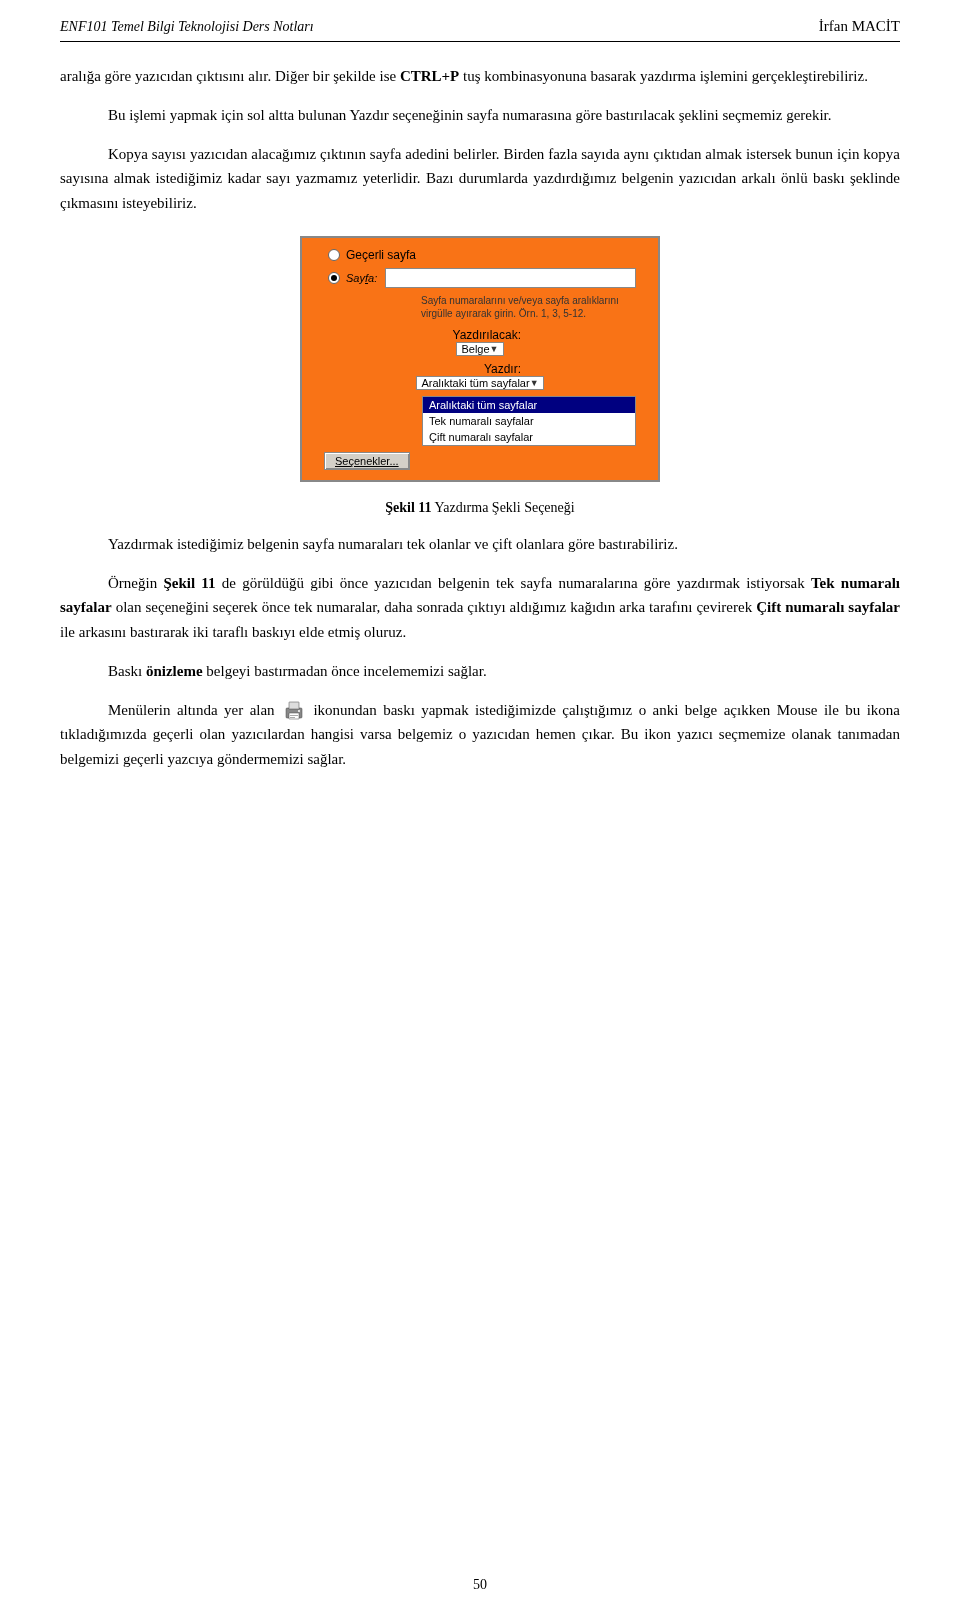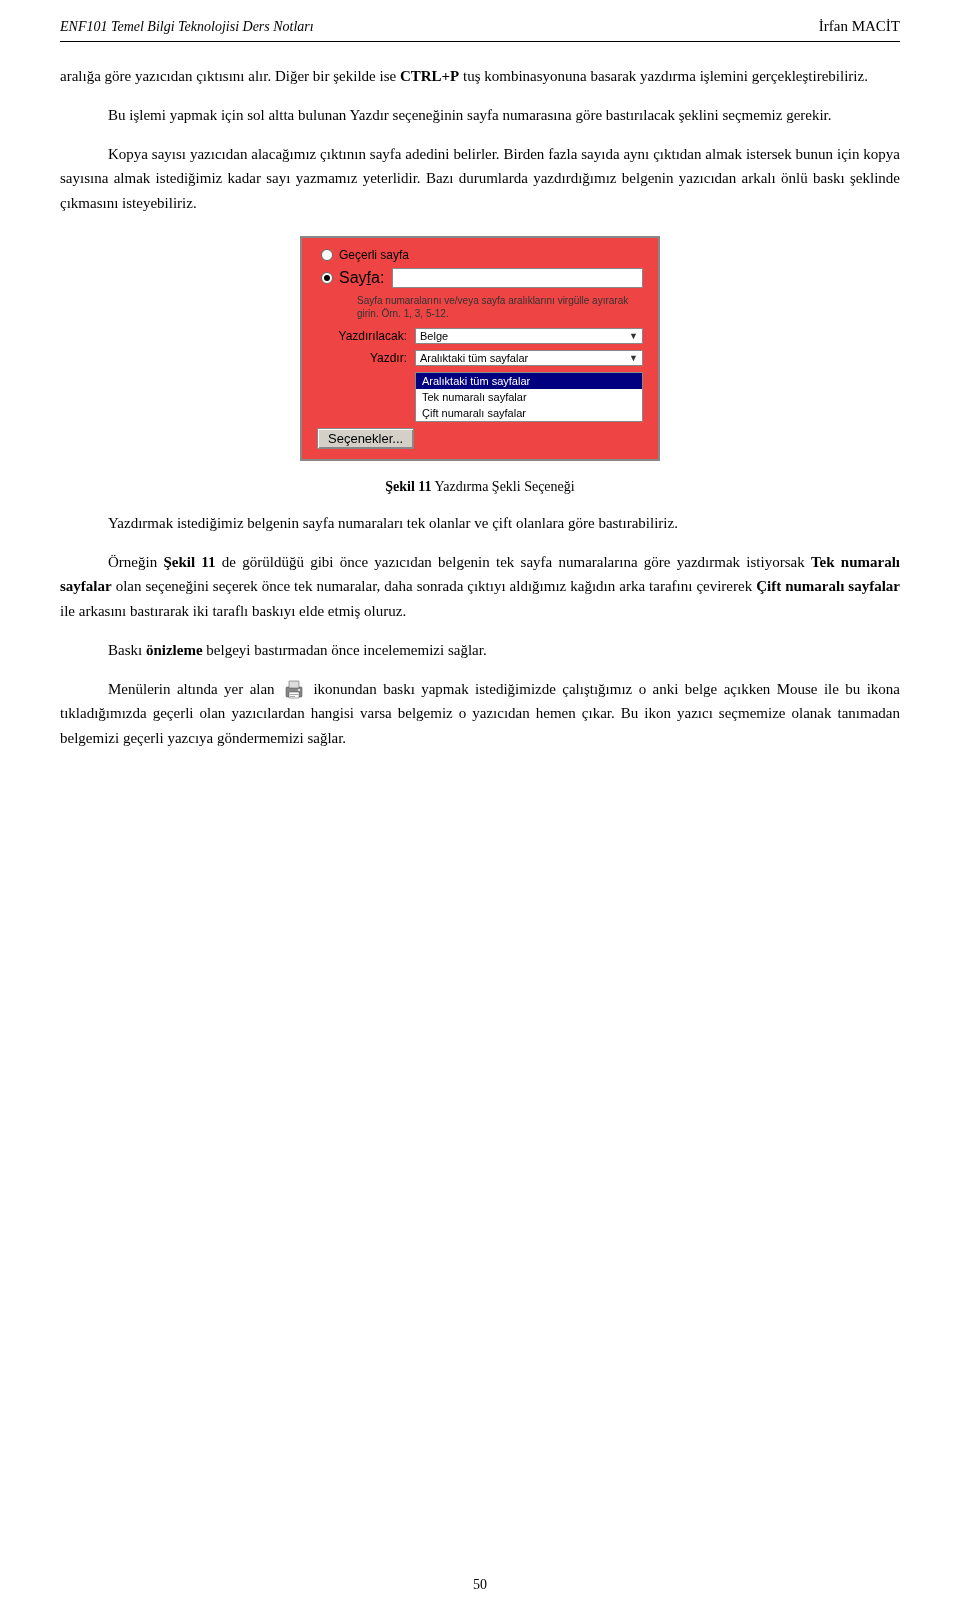--- a/index.html
+++ b/index.html
@@ -64,45 +64,46 @@
     .dialog-box {
       width: 360px;
       border: 2px solid #888;
       background: #f0f0f0;
       padding: 0;
       font-family: Arial, sans-serif;
       font-size: 12px;
     }
 
     .dialog-content {
-      padding: 10px 15px;
-      background: #ef4444;
+      padding: 10px 22px;
+      background: #f97316;
     }
 
     .dialog-input {
       flex: 1;
       border: 1px solid #888;
       background: #fff;
       height: 20px;
       padding: 1px 3px;
       font-size: 11px;
     }
 
     .dialog-hint {
       font-size: 10px;
       color: #333;
-      margin-left: 40px;
+      margin-left: 97px;
       margin-bottom: 8px;
       line-height: 1.3;
     }
 
     .dialog-select-row {
       display: flex;
       align-items: center;
       margin-bottom: 6px;
+      flex-direction: column;
     }
 
     .dialog-select-label {
       width: 90px;
       font-size: 12px;
       text-align: right;
       margin-right: 8px;
     }
 
     .dialog-select {
@@ -144,24 +145,25 @@
     .dialog-button-row {
       display: flex;
       justify-content: flex-start;
       margin-top: 6px;
     }
 
     .dialog-btn {
       border: 1px solid #888;
       background: #d4d0c8;
       padding: 2px 10px;
-      font-size: 13px;
+      font-size: 11px;
       font-family: Arial, sans-serif;
       cursor: pointer;
       box-shadow: 1px 1px 0 #fff inset, -1px -1px 0 #888 inset;
+      text-decoration: underline;
     }
 
     .radio-row {
       display: flex;
       align-items: center;
       margin-bottom: 6px;
       margin-left: 4px;
     }
 
     .radio-circle {
@@ -238,21 +240,21 @@
 
       <div class="dialog-content">
 
         <div class="radio-row">
           <div class="radio-circle"></div>
           <span>Geçerli sayfa</span>
         </div>
 
         <div class="radio-row">
           <div class="radio-circle checked"></div>
-          <span style="font-size:16px;">Say<u>f</u>a:</span>
+          <span style="font-size:11px;font-style:italic;">Say<u>f</u>a:</span>
           <input type="text" class="dialog-input" style="margin-left: 8px; width: 140px;">
         </div>
 
         <div class="dialog-hint">Sayfa numaralarını ve/veya sayfa aralıklarını virgülle ayırarak girin. Örn. 1, 3, 5-12.</div>
 
         <div class="dialog-select-row">
           <span class="dialog-select-label">Yazdırılacak:</span>
           <div class="dialog-select">
             <span>Belge</span>
             <span class="dropdown-arrow">▼</span>

